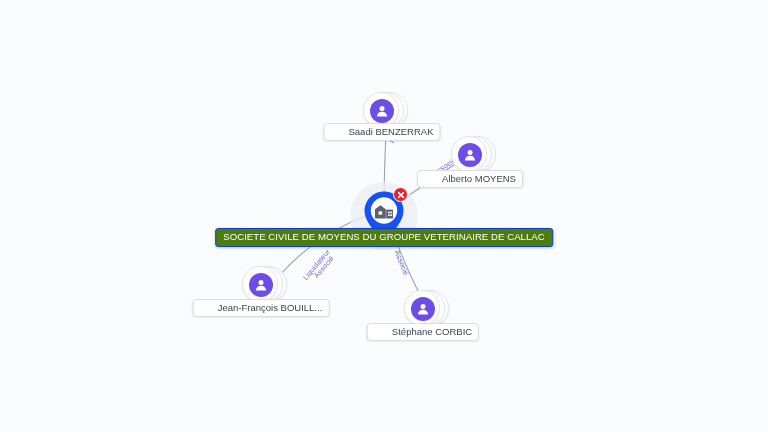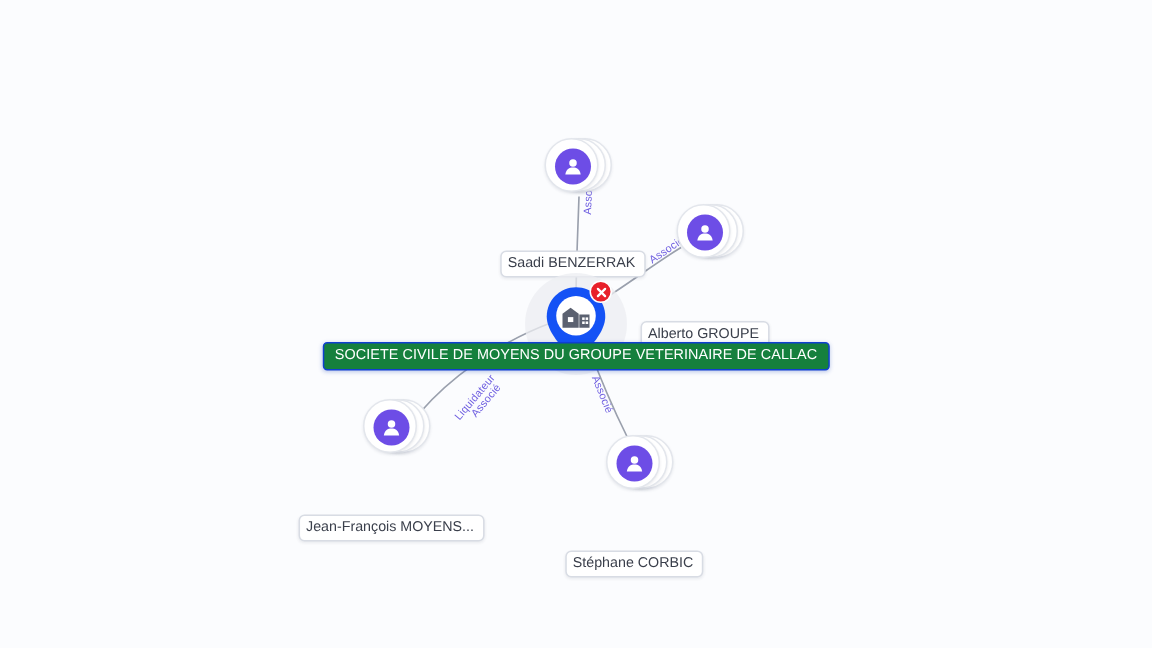--- a/index.html
+++ b/index.html
@@ -66,27 +66,26 @@
     align-items: center;
     justify-content: center;
   }
   .avatar-circle svg { display: block; }
   .node-label {
     position: absolute;
     transform: translateX(-50%);
     background: #ffffff;
     border: 1px solid #d8dce4;
     border-radius: 4px;
-    padding: 2px 6px 3px 4px;
+    padding: 2px 6px 3px 24px;
     font-size: 9.5px;
     line-height: 11px;
     color: #3a3f4b;
     white-space: nowrap;
     box-shadow: 0 1px 2px rgba(40,50,80,.09);
-    margin-top: 44px;
   }
 
   
   #company-node {
     position: absolute;
     width: 0; height: 0;
   }
   .halo {
     position: absolute;
     left: -34px; top: -32px;
@@ -109,21 +108,21 @@
     background: #e8202a;
     border: 1.5px solid #ffffff;
     display: flex;
     align-items: center;
     justify-content: center;
   }
   .pin-badge svg { display: block; }
   #company-label {
     position: absolute;
     transform: translateX(-50%);
-    background: #15803d;
+    background: #4d7c0f;
     border: 1px solid #0f3fd0;
     border-radius: 3px;
     color: #ffffff;
     font-size: 9.6px;
     line-height: 12px;
     letter-spacing: .05px;
     padding: 2px 7px 3px 7px;
     white-space: nowrap;
     box-shadow: 0 1px 3px rgba(20,60,180,.28);
   }
@@ -171,36 +170,36 @@
           <div class="card c1">
             <div class="avatar-circle">
               <svg width="14" height="14" viewBox="0 0 14 14">
                 <circle cx="7" cy="4.6" r="2.5" fill="#ffffff"></circle>
                 <path d="M1.9 12.4 C2.3 8.9 4.6 7.7 7 7.7 C9.4 7.7 11.7 8.9 12.1 12.4 Z" fill="#ffffff"></path>
               </svg>
             </div>
           </div>
         </div>
       </div>
-      <div class="node-label" style="left: 470px; top: 170px;">Alberto GROUPE</div>
+      <div class="node-label" style="left: 470px; top: 170px;">Alberto MOYENS</div>
       <div class="person-node" style="left: 261px; top: 285px;">
         <div class="stack">
           <div class="card c3"></div>
           <div class="card c2"></div>
           <div class="card c1">
             <div class="avatar-circle">
               <svg width="14" height="14" viewBox="0 0 14 14">
                 <circle cx="7" cy="4.6" r="2.5" fill="#ffffff"></circle>
                 <path d="M1.9 12.4 C2.3 8.9 4.6 7.7 7 7.7 C9.4 7.7 11.7 8.9 12.1 12.4 Z" fill="#ffffff"></path>
               </svg>
             </div>
           </div>
         </div>
       </div>
-      <div class="node-label" style="left: 261px; top: 299px;">Jean-François MOYENS...</div>
+      <div class="node-label" style="left: 261px; top: 299px;">Jean-François BOUILL...</div>
       <div class="person-node" style="left: 423px; top: 309px;">
         <div class="stack">
           <div class="card c3"></div>
           <div class="card c2"></div>
           <div class="card c1">
             <div class="avatar-circle">
               <svg width="14" height="14" viewBox="0 0 14 14">
                 <circle cx="7" cy="4.6" r="2.5" fill="#ffffff"></circle>
                 <path d="M1.9 12.4 C2.3 8.9 4.6 7.7 7 7.7 C9.4 7.7 11.7 8.9 12.1 12.4 Z" fill="#ffffff"></path>
               </svg>

